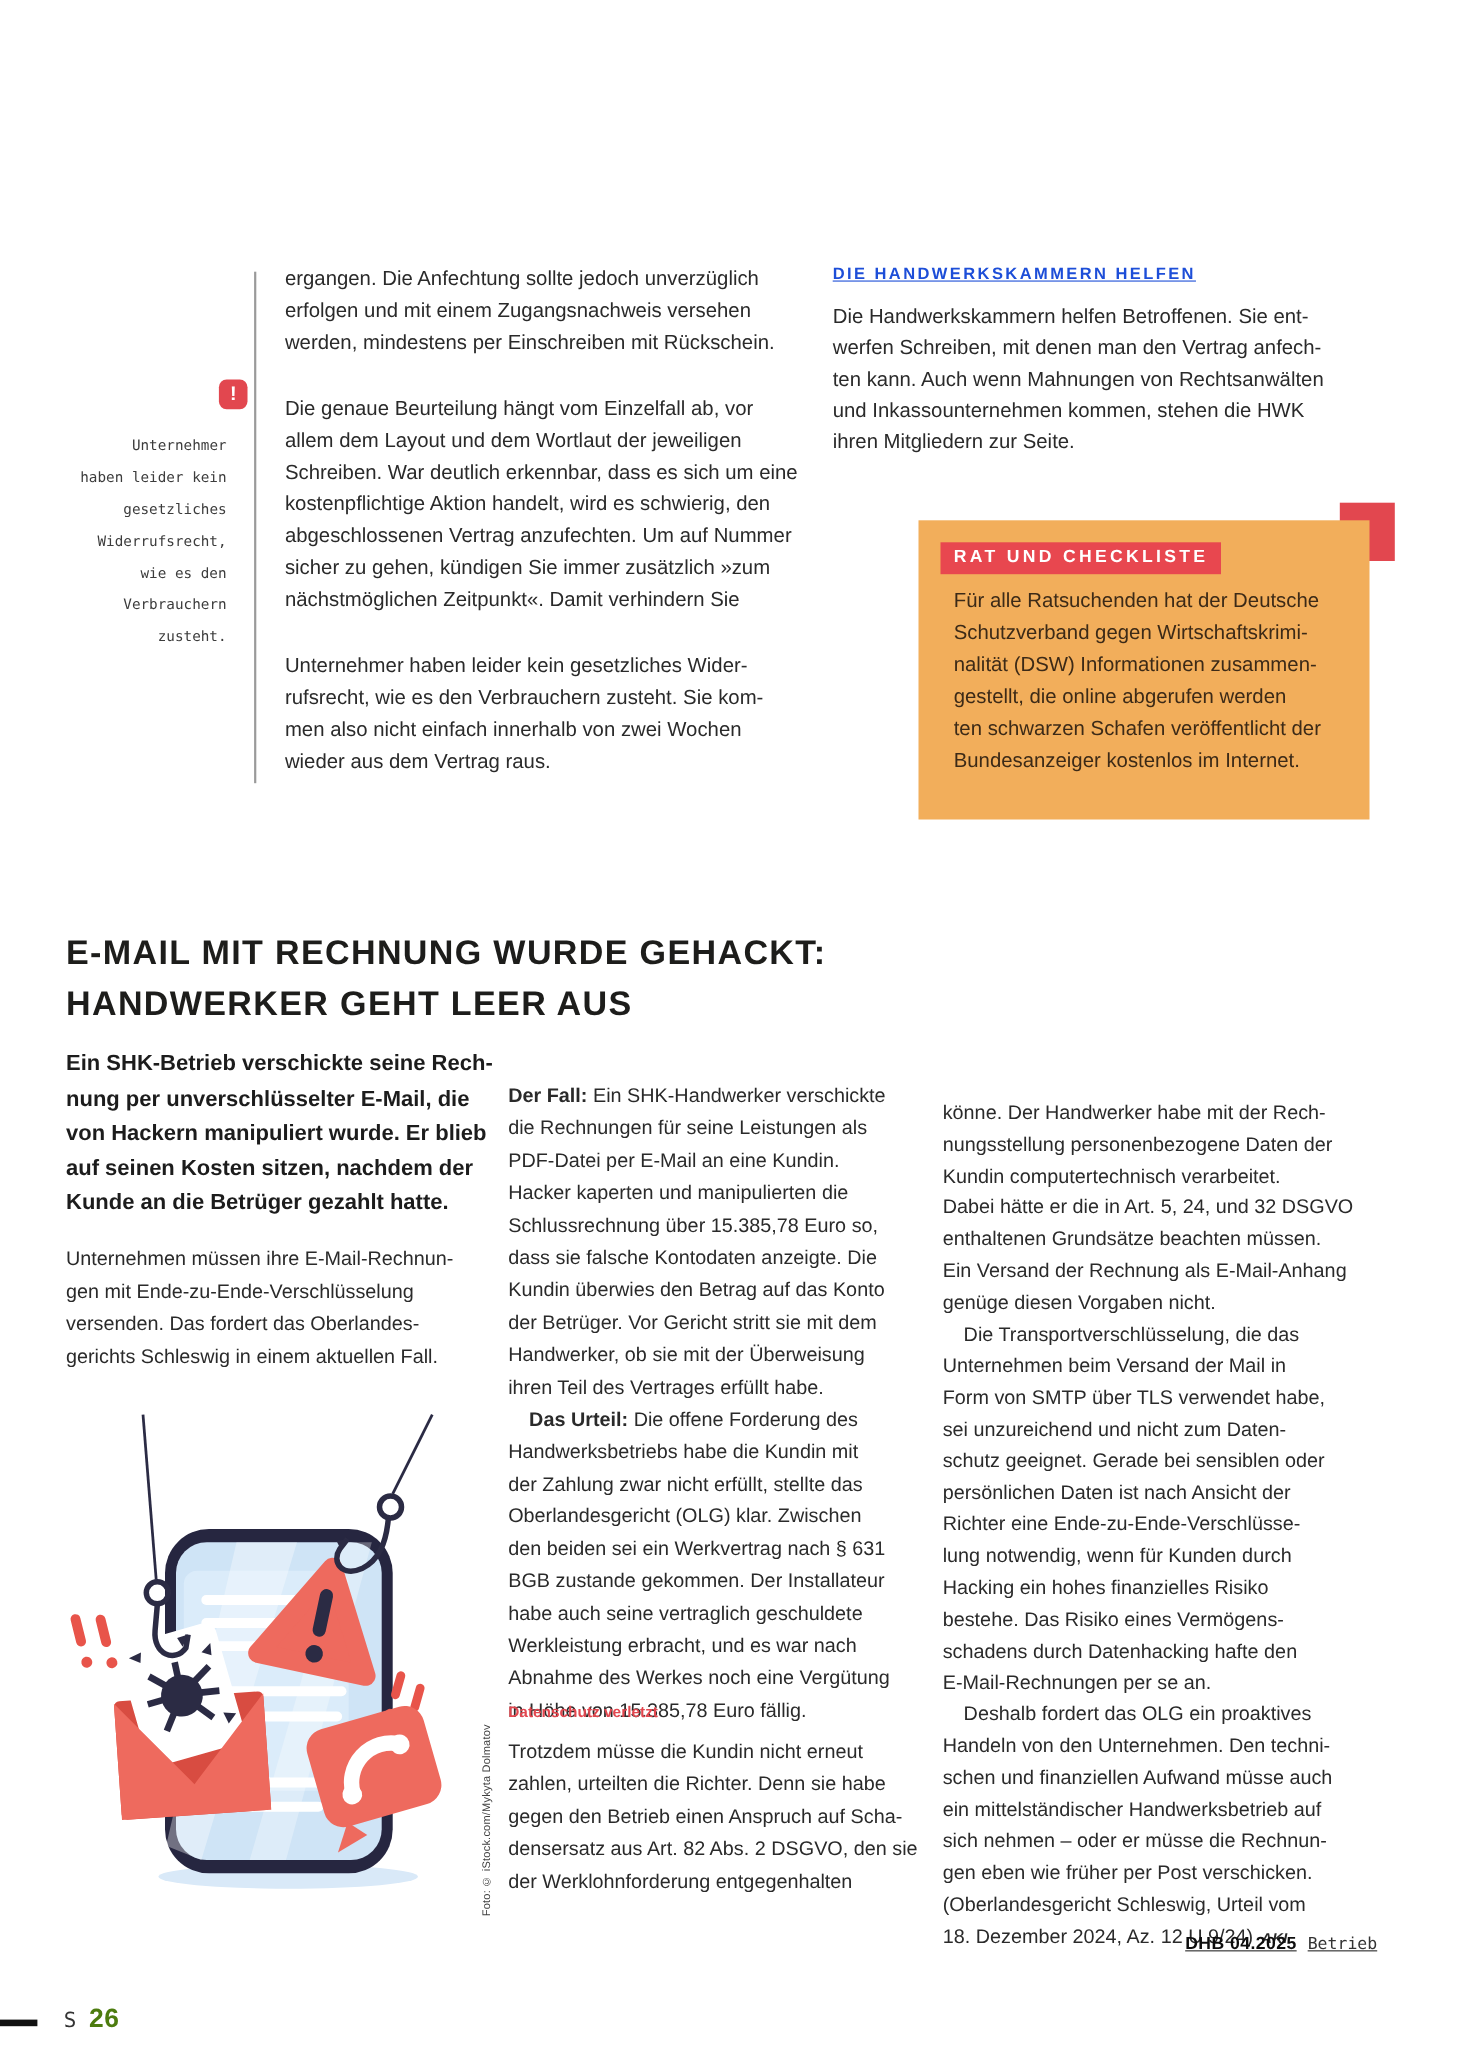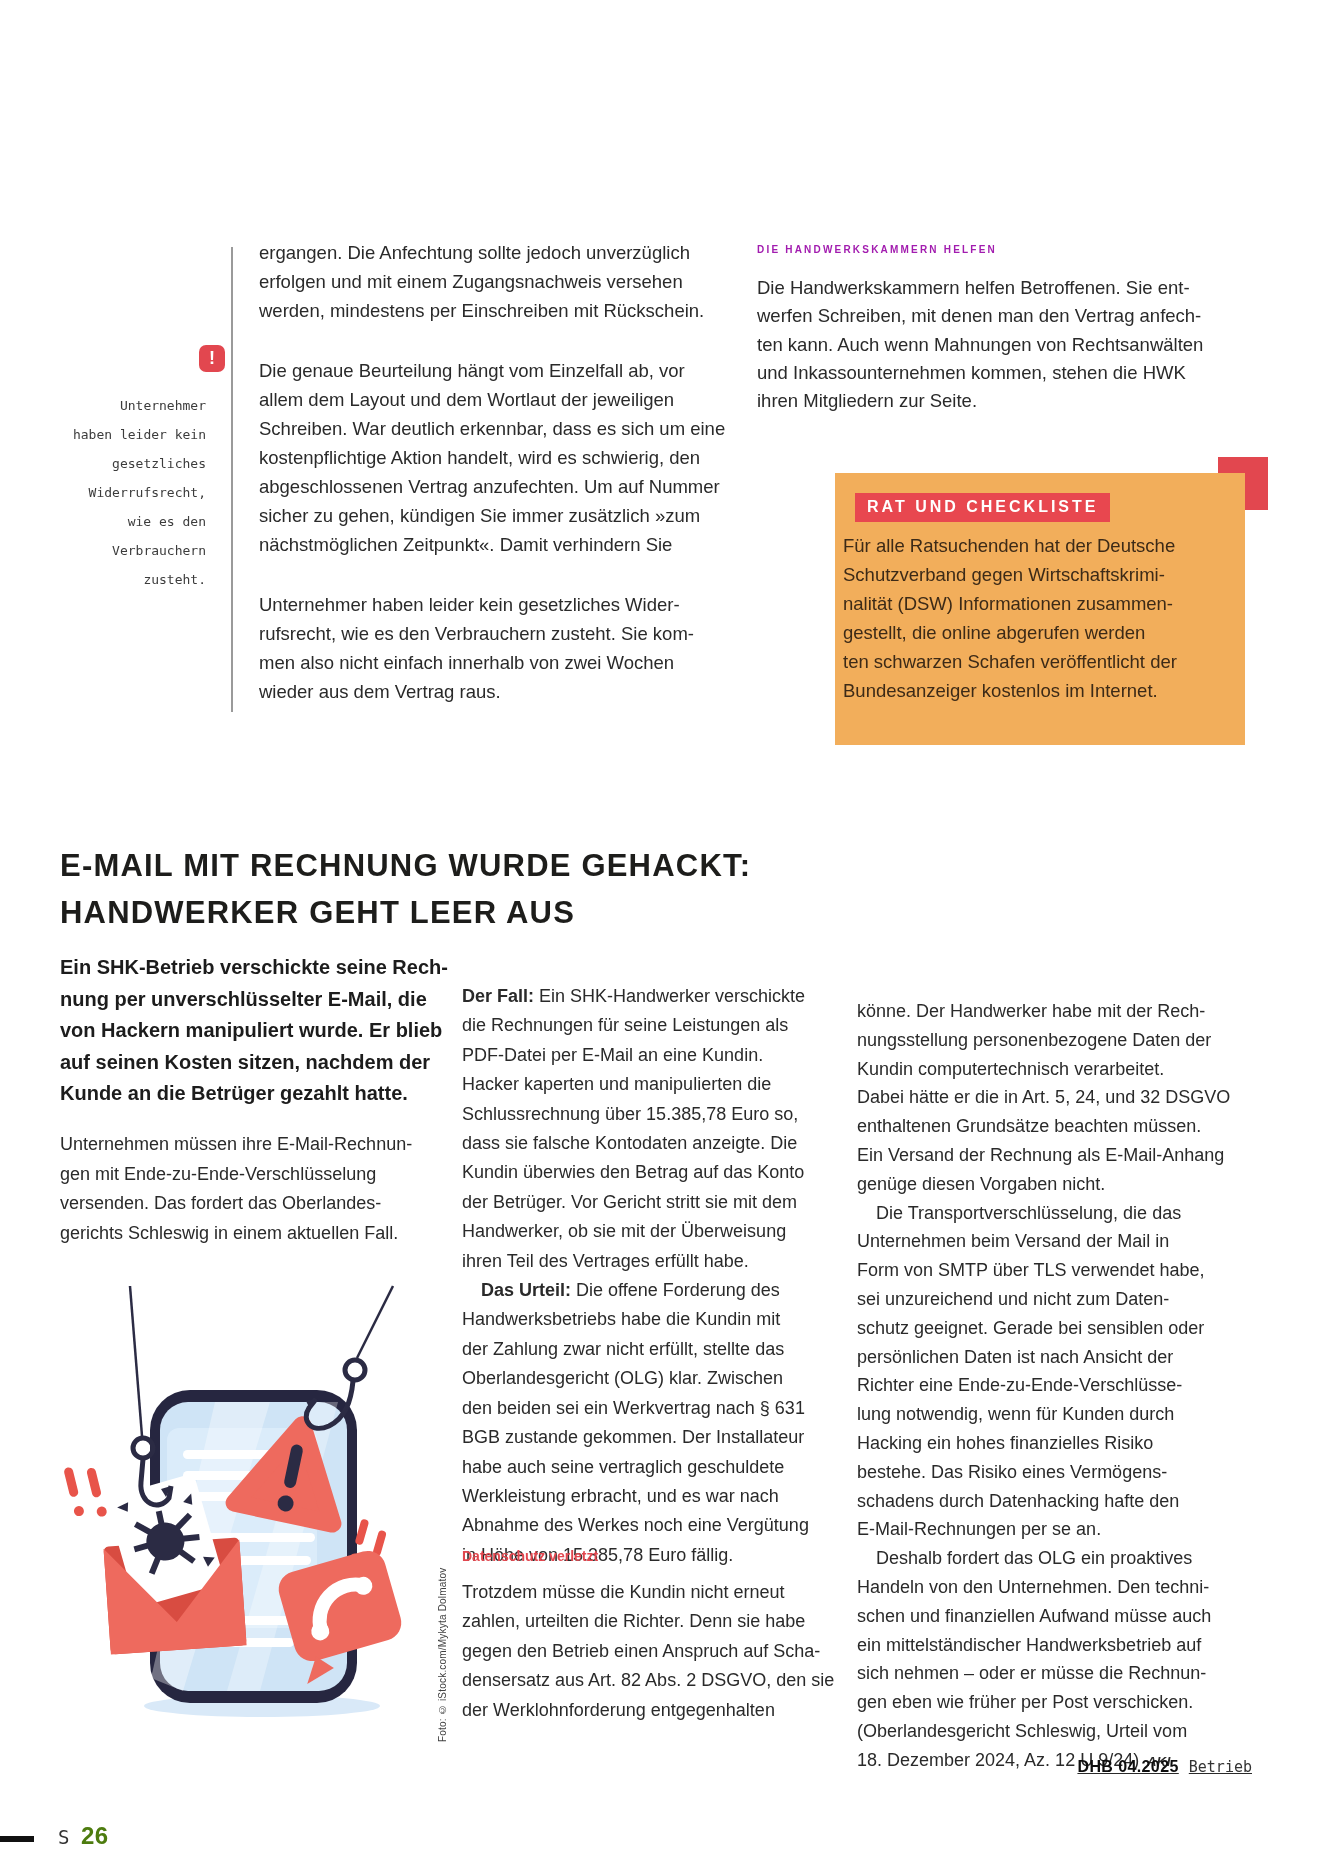--- a/index.html
+++ b/index.html
@@ -16,26 +16,26 @@
   
   .warn-icon{left:199px;top:345px;width:26px;height:27px;border-radius:7px;
     background:#e2474f;color:#fff;font-weight:700;font-size:18px;line-height:27px;
     text-align:center;}
   .margin-note{left:58px;top:391px;width:148px;text-align:right;
     font-family:"DejaVu Sans Mono",monospace;font-size:13px;line-height:29px;color:#3c3c3c;}
   .vrule{left:231px;top:247px;width:2px;height:465px;background:#9a9a9a;}
   .top-mid{left:243px;top:238px;width:500px;font-size:18.5px;line-height:29px;}
   .top-mid .para{margin:0 0 31px 16px;}
   .top-right{left:757px;top:236px;width:500px;font-size:18.5px;line-height:28.2px;}
-  .top-right h3{margin:0 0 10px 0;font-size:10px;letter-spacing:2.2px;color:#a21caf;}
+  .top-right h3{margin:0 0 10px 0;font-size:15px;letter-spacing:2.2px;color:#1d4ed8;text-decoration:underline;}
   .box-tab{left:1218px;top:457px;width:50px;height:53px;background:#e2474f;z-index:1;}
   .info-box{left:835px;top:473px;width:410px;height:272px;background:#f2ae5b;z-index:2;}
   .info-label{display:inline-block;margin:20px 0 0 20px;background:#e8474f;color:#fff;
     font-weight:700;font-size:16px;letter-spacing:3px;padding:5px 12px 6px 12px;}
-  .info-text{margin:9px 20px 0 8px;font-size:18.5px;line-height:29px;color:#3c2a17;}
+  .info-text{margin:9px 20px 0 32px;font-size:18.5px;line-height:29px;color:#3c2a17;}
 
   
   .headline{left:60px;top:842px;font-weight:700;font-size:31px;line-height:47px;
     letter-spacing:1.2px;color:#1d1d1b;}
   .col1-intro{left:60px;top:952px;width:400px;font-weight:700;font-size:20px;line-height:31.5px;color:#1c1c1c;}
   .col1-para{left:60px;top:1130px;width:400px;font-size:18px;line-height:29.5px;}
   .col2-body{left:462px;top:982px;width:385px;font-size:18px;line-height:29.4px;}
   .col2-subhead{left:462px;top:1548px;font-size:14px;font-weight:700;color:#e2474f;}
   .col2-p3{left:462px;top:1578px;width:385px;font-size:18px;line-height:29.4px;}
   .col3-body{left:857px;top:950px;width:400px;font-size:18px;line-height:28.8px;margin-top:47px;}

